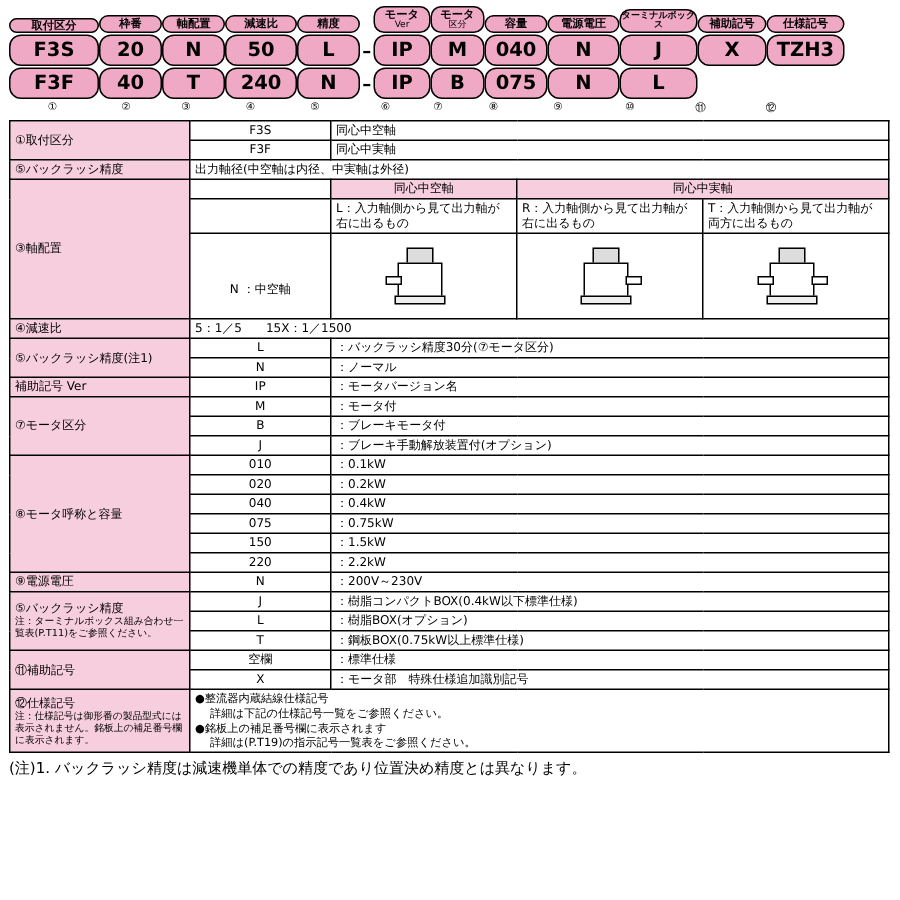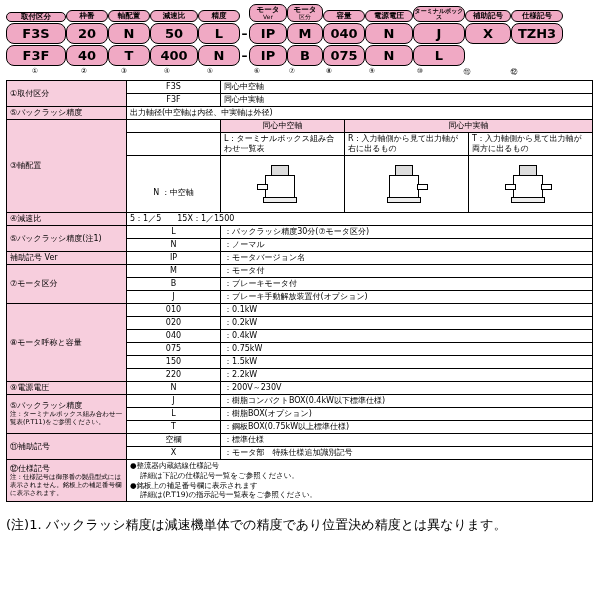--- a/index.html
+++ b/index.html
@@ -46,21 +46,21 @@
   .axisnote{font-size:6.2px;line-height:1.15;padding:2px;}
   .axiscell{height:54px;vertical-align:top;}
 
   
   .glyph{position:relative;width:52px;height:40px;margin:2px auto 0 auto;}
   .gbody{position:absolute;left:8px;top:10px;width:28px;height:22px;border:1px solid #000;background:#fff;}
   .gmot{position:absolute;left:14px;top:0px;width:16px;height:11px;border:1px solid #000;background:#ddd;}
   .gshaftL{position:absolute;left:0px;top:19px;width:9px;height:4px;border:1px solid #000;background:#fff;}
   .gshaftR{position:absolute;left:36px;top:19px;width:9px;height:4px;border:1px solid #000;background:#fff;}
   .gbase{position:absolute;left:6px;top:32px;width:32px;height:4px;border:1px solid #000;background:#eee;}
-  .foot{font-size:13px;margin-top:14px;}
+  .foot{font-size:10px;margin-top:3px;}
   .tiny{font-size:6.5px;line-height:1.2;}
   .bullet{font-size:7.5px;line-height:1.3;}
 </style>
 </head>
 <body>
 
 <div class="page">
 
   <div class="codebar">
     <div class="hdrcell two" style="width:58px"><span>取付区分</span></div>
@@ -91,21 +91,21 @@
     <div class="codecell" style="width:46px">N</div>
     <div class="codecell" style="width:50px">J</div>
     <div class="codecell" style="width:44px">X</div>
     <div class="codecell" style="width:50px">TZH3</div>
   </div>
 
   <div class="coderow">
     <div class="codecell" style="width:58px">F3F</div>
     <div class="codecell" style="width:40px">40</div>
     <div class="codecell" style="width:40px">T</div>
-    <div class="codecell" style="width:46px">400</div>
+    <div class="codecell" style="width:46px">240</div>
     <div class="codecell" style="width:40px">N</div>
     <div class="dash">–</div>
     <div class="codecell" style="width:36px">IP</div>
     <div class="codecell" style="width:34px">B</div>
     <div class="codecell" style="width:40px">075</div>
     <div class="codecell" style="width:46px">N</div>
     <div class="codecell" style="width:50px">L</div>
     <div class="codecell" style="width:44px;background:transparent;border-color:transparent"></div>
     <div class="codecell" style="width:50px;background:transparent;border-color:transparent"></div>
   </div>
@@ -152,21 +152,21 @@
     </tr>
 
     <tr>
       <td class="lbl" rowspan="3">③軸配置</td>
       <td class="val"></td>
       <td class="subhdr">同心中空軸</td>
       <td class="subhdr" colspan="2">同心中実軸</td>
     </tr>
     <tr>
       <td class="val"></td>
-      <td class="axisnote">L：ターミナルボックス組み合わせ一覧表</td>
+      <td class="axisnote">L：入力軸側から見て出力軸が右に出るもの</td>
       <td class="axisnote">R：入力軸側から見て出力軸が右に出るもの</td>
       <td class="axisnote">T：入力軸側から見て出力軸が両方に出るもの</td>
     </tr>
     <tr>
       <td class="val cen axiscell">
         <div style="padding-top:18px">
           <span>N</span>
           <span>：中空軸</span>
         </div>
       </td>

